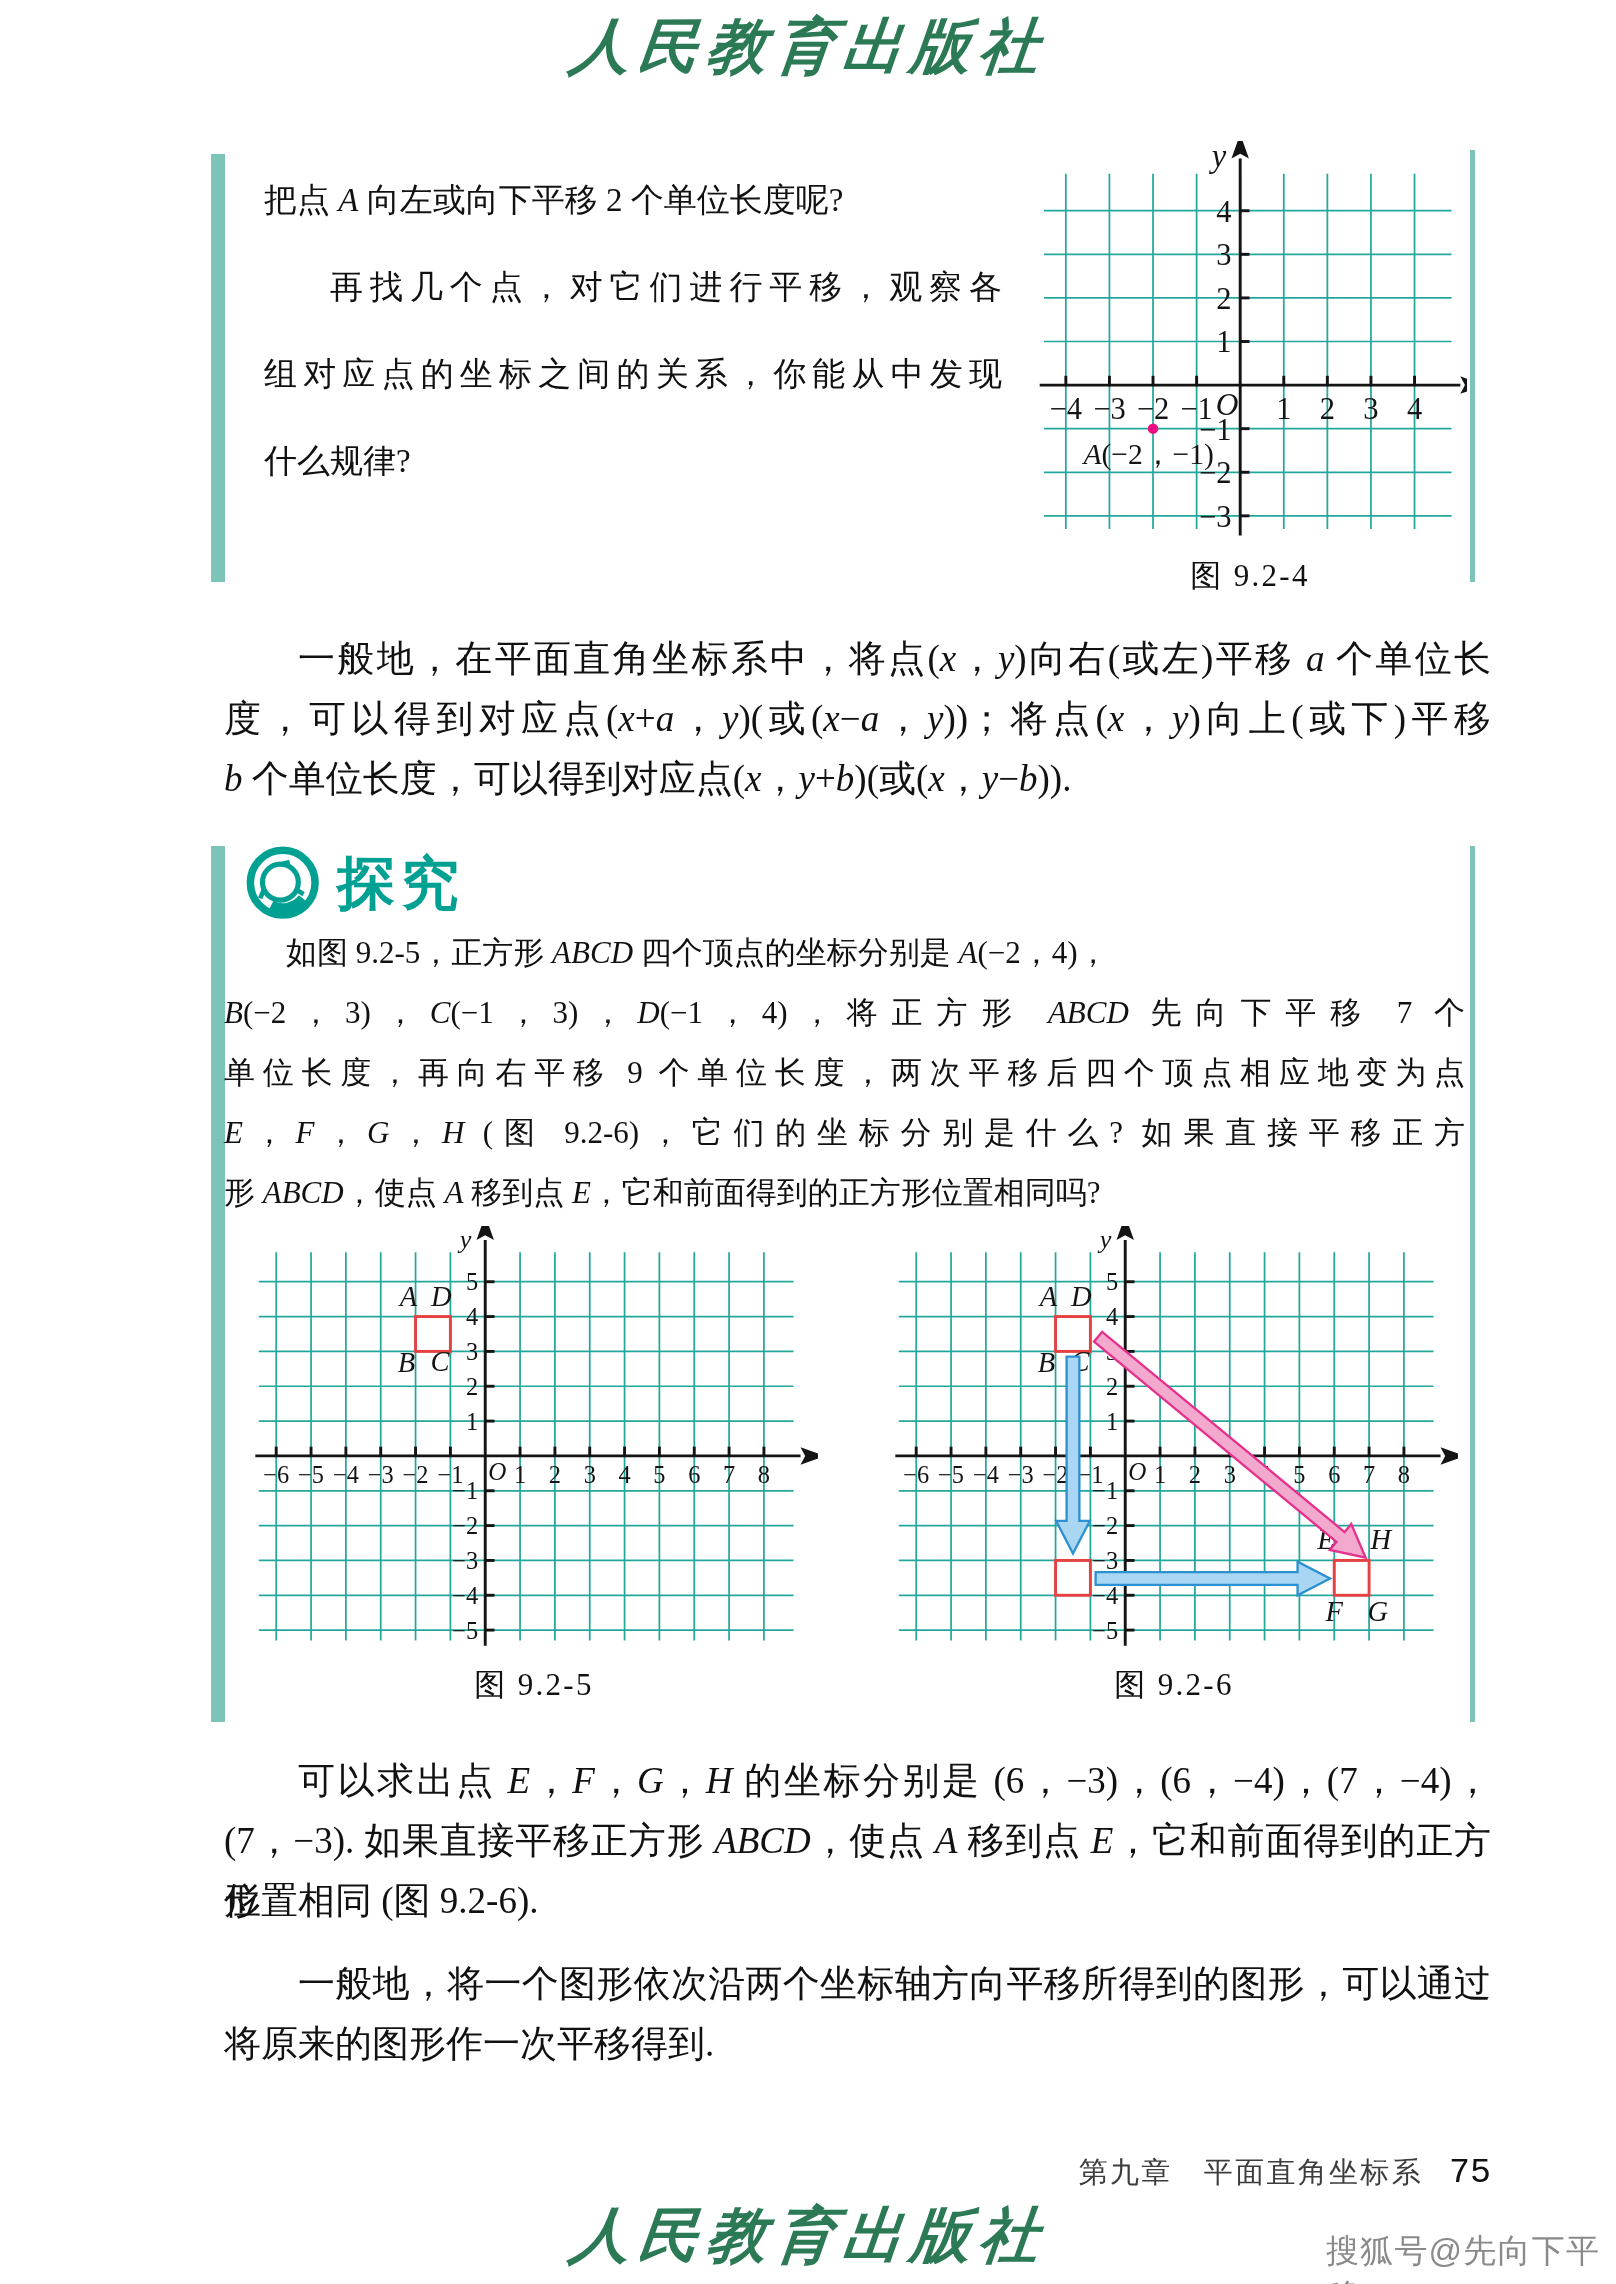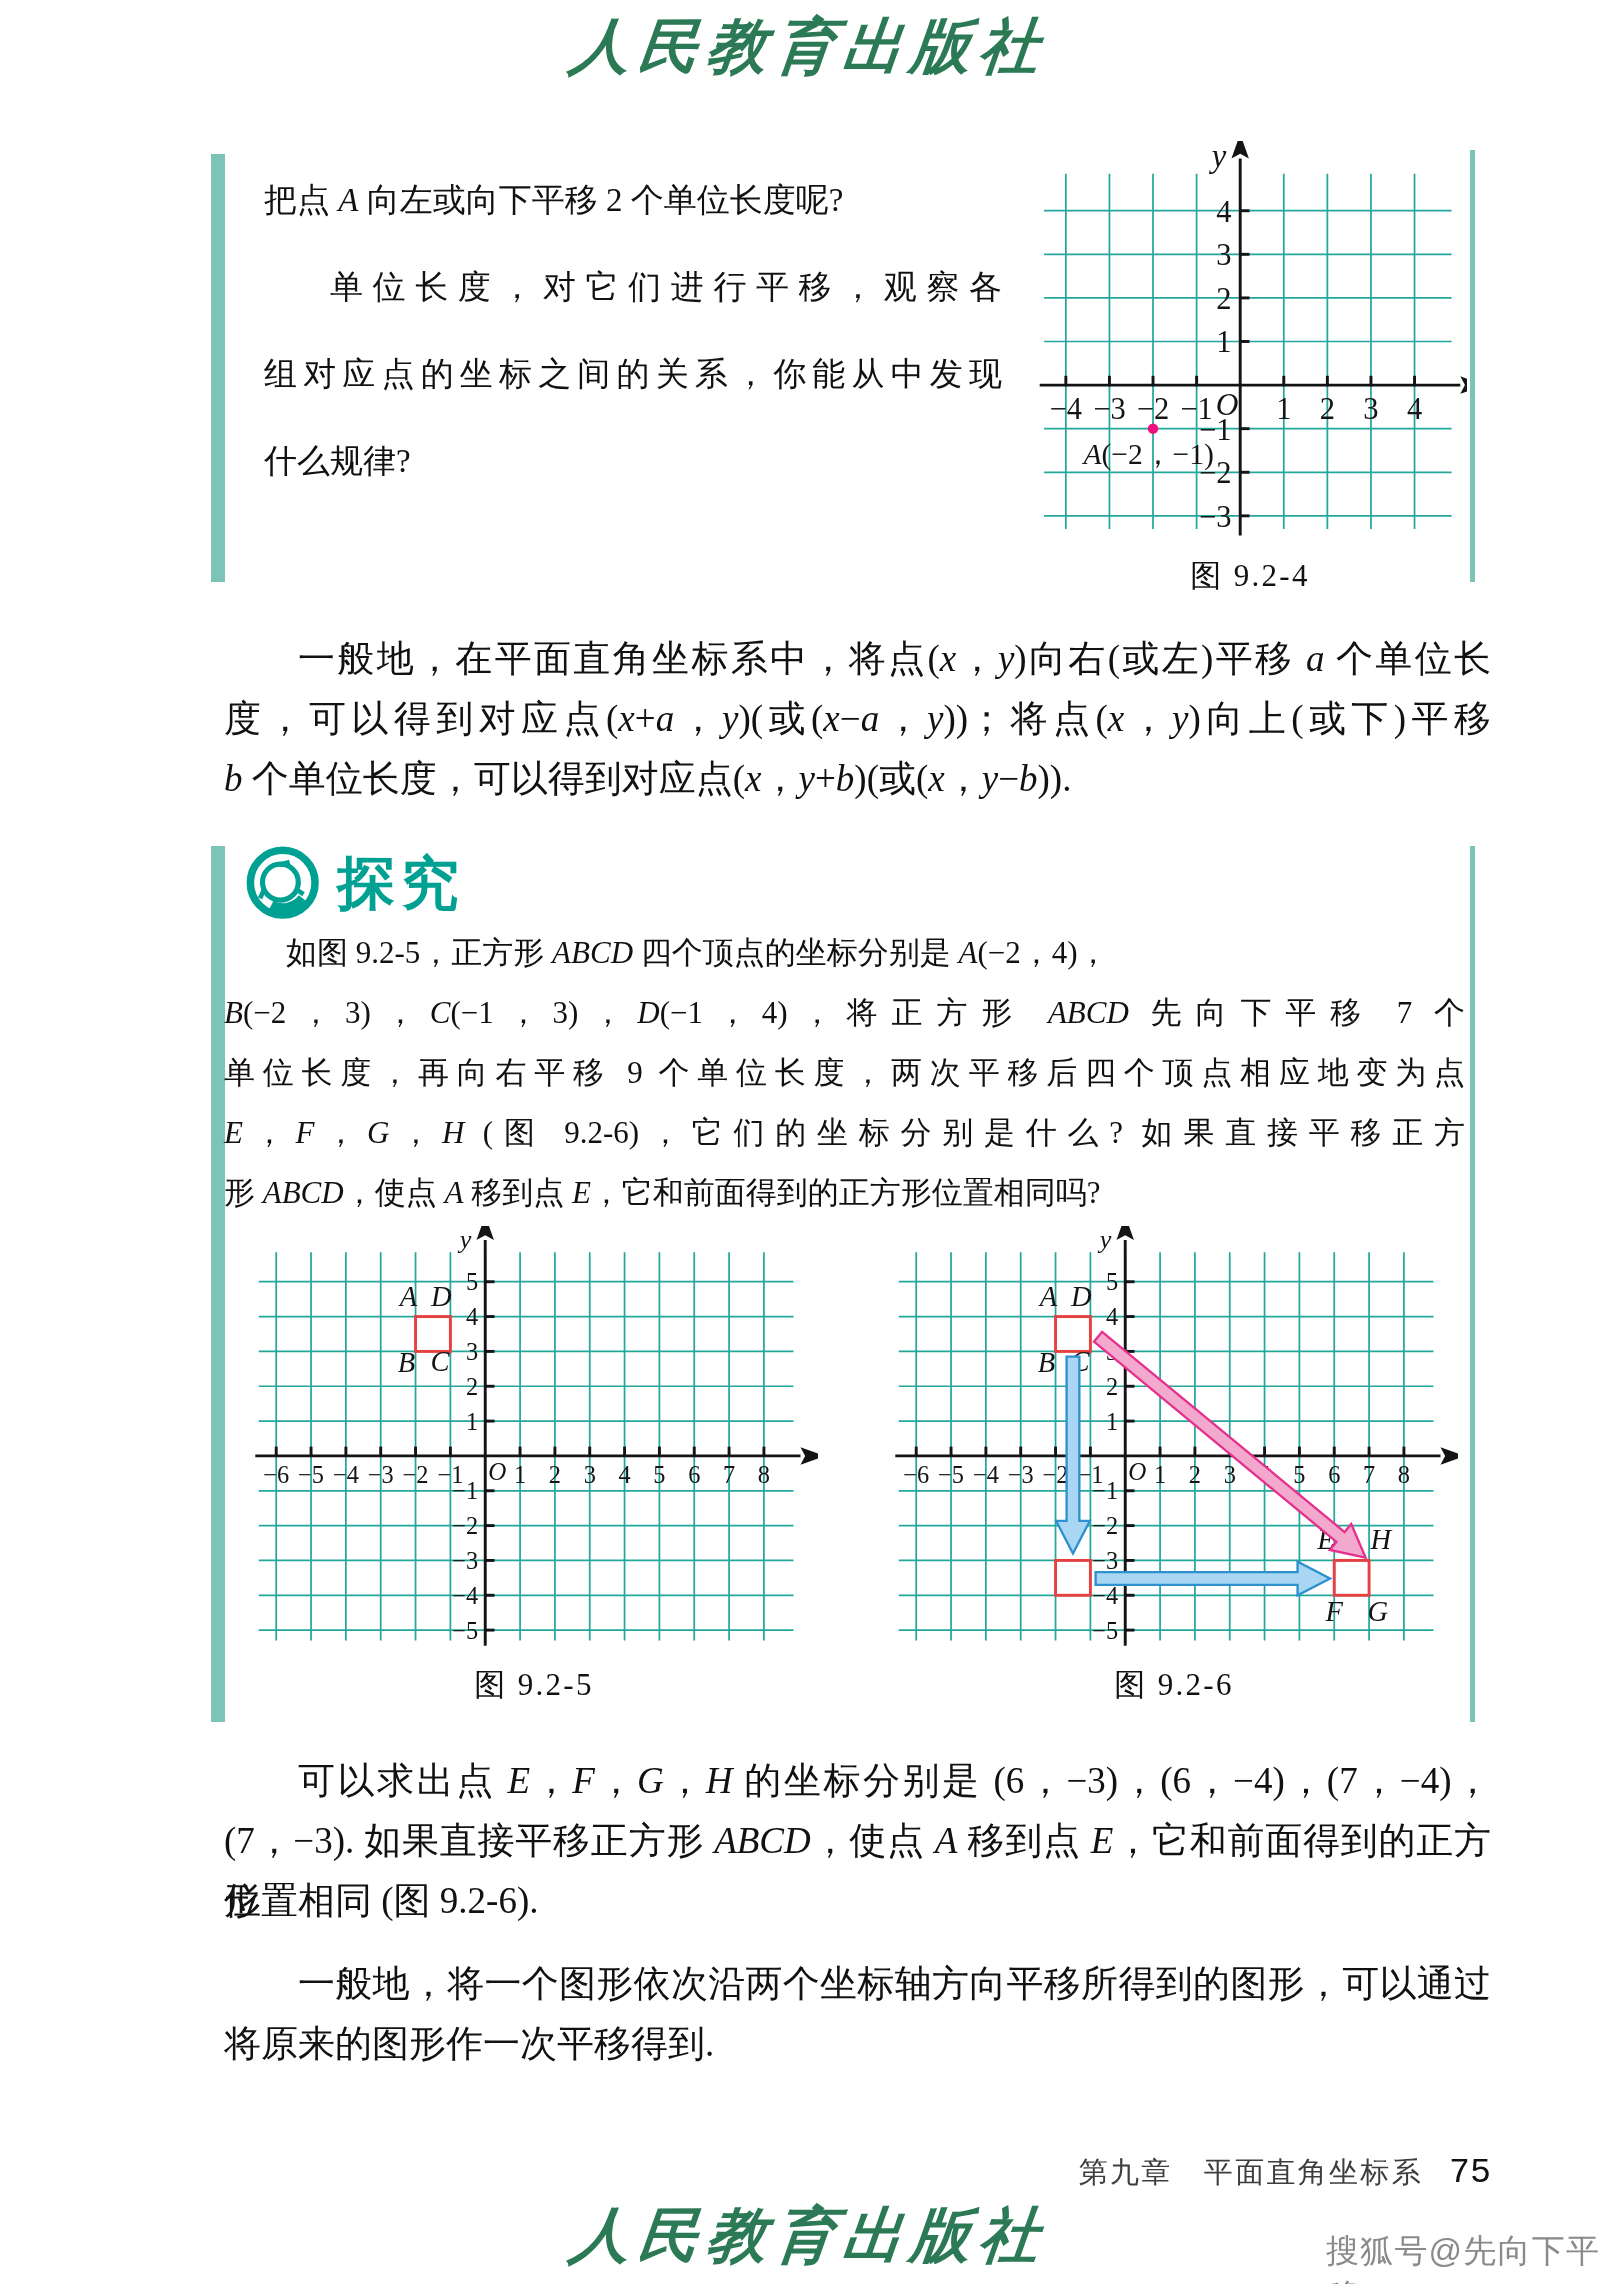--- a/index.html
+++ b/index.html
@@ -53,21 +53,21 @@
 
   <div class="logo logo-top">人民教育出版社</div>
 
   <div class="vbar" style="left:211px;top:154px;width:14px;height:428px;"></div>
   <div class="vbar" style="left:1470px;top:150px;width:4.6px;height:432px;"></div>
   <div class="vbar" style="left:211px;top:846px;width:14px;height:876px;"></div>
   <div class="vbar" style="left:1470px;top:846px;width:4.6px;height:876px;"></div>
 
   <div class="sec1">
     <div class="ln mt">把点 <i>A</i> 向左或向下平移 2 个单位长度呢?</div>
-    <div class="ln mt ind just">单位长度，对它们进行平移，观察各</div>
+    <div class="ln mt ind just">再找几个点，对它们进行平移，观察各</div>
     <div class="ln mt just">组对应点的坐标之间的关系，你能从中发现</div>
     <div class="ln mt">什么规律?</div>
   </div>
 
   <div class="fig fig924">
     <div id="m924"><svg width="434" height="401" viewBox="0 0 746.25 690">
           <line x1="56.25" y1="56.250000000000036" x2="56.25" y2="667.5" stroke="#23a79c" stroke-width="3"></line>
           <line x1="131.25" y1="56.250000000000036" x2="131.25" y2="667.5" stroke="#23a79c" stroke-width="3"></line>
           <line x1="206.25" y1="56.250000000000036" x2="206.25" y2="667.5" stroke="#23a79c" stroke-width="3"></line>
           <line x1="281.25" y1="56.250000000000036" x2="281.25" y2="667.5" stroke="#23a79c" stroke-width="3"></line>

